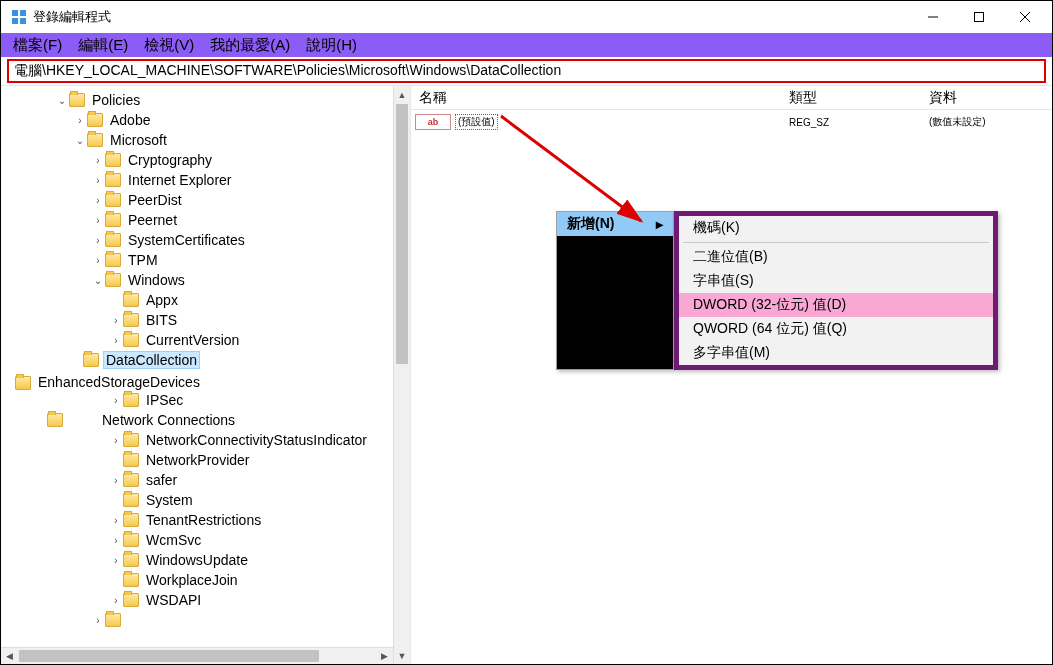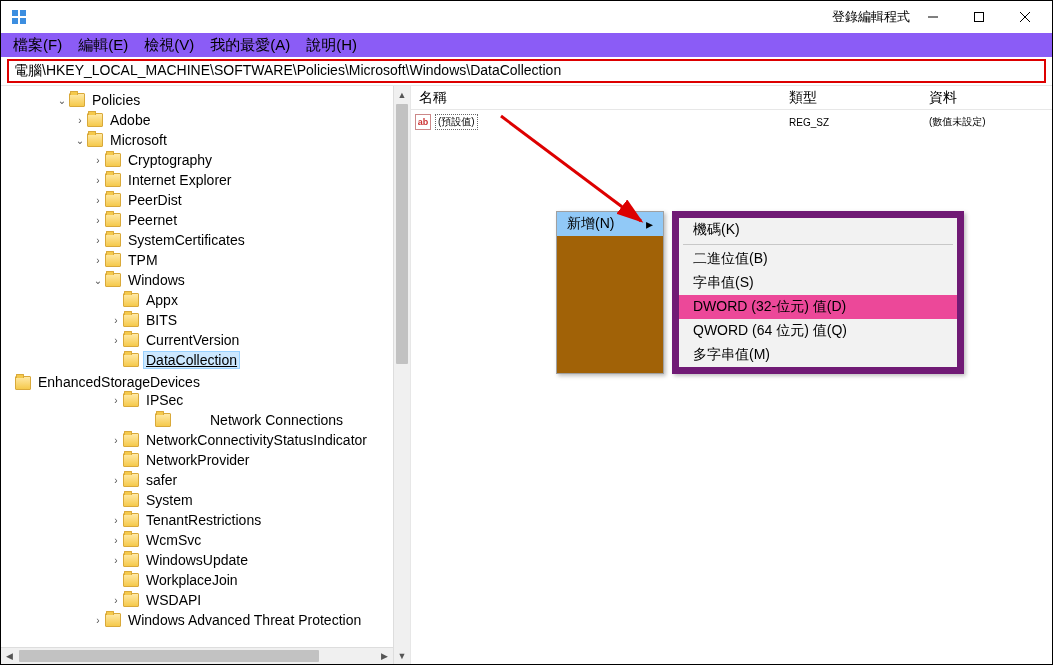--- a/index.html
+++ b/index.html
@@ -1,18 +1,18 @@
 <!DOCTYPE html>
 <html><head>
 <meta charset="utf-8">
 <style>
 * { box-sizing: border-box; margin: 0; padding: 0; font-family: "Microsoft JhengHei", "Segoe UI", sans-serif; font-size: 14px; }
 body { background: #fff; width: 1053px; height: 665px; overflow: hidden; position: relative; border: 1px solid #000; }
 
-.titlebar { height: 32px; display: flex; align-items: center; padding: 0 4px; background: #fff; text-align: right; }
+.titlebar { height: 32px; display: flex; align-items: center; padding: 0 4px; background: #fff; }
 .titlebar .app-icon { width: 16px; height: 16px; margin: 0 6px; display: inline-flex; align-items: center; justify-content: center; }
 .titlebar .title { flex: 1; font-size: 13px; }
 .titlebar .win-controls { display: flex; }
 .titlebar .win-btn { width: 46px; height: 30px; display: flex; align-items: center; justify-content: center; }
 .titlebar .win-btn svg { width: 10px; height: 10px; }
 
 .menubar { height: 24px; display: flex; align-items: center; padding: 0 4px; background: #8b5cf6; }
 .menubar .menu-item { padding: 2px 8px; font-size: 15px; }
 
 .addressbar { border: 2px solid #d00; margin: 2px 6px; padding: 1px 5px; font-size: 14px; }
@@ -37,35 +37,35 @@
 .sb-thumb-h { flex: 0 0 300px; background: #c2c2c2; margin: 2px 1px; border-radius: 1px; }
 
 .list-pane { flex: 1; position: relative; }
 .list-header { display: flex; height: 24px; border-bottom: 1px solid #e7e7e7; }
 .list-header .col { padding: 3px 8px; font-size: 14px; }
 .col-name { width: 370px; }
 .col-type { width: 140px; }
 .col-data { flex: 1; }
 .list-body { padding: 2px 0; }
 .list-row { display: flex; align-items: center; height: 20px; }
-.value-icon { width: 16px; height: 16px; margin: 0 4px; display: inline-flex; align-items: center; justify-content: center; background: #fff; border: 1px solid #c88; border-radius: 0; }
+.value-icon { width: 36px; height: 16px; margin: 0 4px; display: inline-flex; align-items: center; justify-content: center; background: #fff; border: 1px solid #c88; border-radius: 0; }
 .value-icon span { font-size: 9px; color: #c33; font-weight: bold; }
 .list-row .cell { font-size: 10px; }
 .cell-name-wrap { width: 370px; display: flex; align-items: center; }
 .cell-name { border: 1px dotted #666; padding: 0 2px; }
 .cell-type { width: 140px; padding-left: 8px; }
 .cell-data { flex: 1; padding-left: 8px; }
 
 .context-root { position: absolute; left: 555px; top: 210px; display: flex; }
-.ctx-parent { width: 108px; background: #a16207; border: 1px solid #a0a0a0; box-shadow: 2px 2px 4px rgba(0,0,0,0.25); }
+.ctx-parent { width: 118px; background: #000000; border: 1px solid #a0a0a0; box-shadow: 2px 2px 4px rgba(0,0,0,0.25); font-weight: bold; }
 .ctx-parent .ctx-item { background: #91c9f7; padding: 3px 10px; display: flex; justify-content: space-between; align-items: center; }
-.ctx-sub { width: 292px; background: #f2f2f2; border: 7px solid #701a75; box-shadow: 2px 2px 4px rgba(0,0,0,0.25); margin-left: 8px; }
+.ctx-sub { width: 324px; background: #f2f2f2; border: 5px solid #701a75; box-shadow: 2px 2px 4px rgba(0,0,0,0.25); }
 .ctx-sub .ctx-item { padding: 3px 14px; }
 .ctx-sub .sep { border-top: 1px solid #c8c8c8; margin: 2px 4px; }
-.ctx-sub .ctx-item.hl { background: #ec4899; }
+.ctx-sub .ctx-item.hl { background: #f9a8d4; }
 
 .arrow-annot { position: absolute; left: 490px; top: 105px; pointer-events: none; }
 </style>
 </head>
 <body>
 
 <div class="titlebar">
   <span class="app-icon">
     <svg viewBox="0 0 16 16">
         <rect x="1" y="1" width="6" height="6" fill="#3c8ee0"></rect>
@@ -166,36 +166,36 @@
         <div class="tree-row" style="padding-left: 108px;">
           <span class="chevron">›</span>
           <span class="folder-icon"></span>
           <span class="label">BITS</span>
         </div>
         <div class="tree-row" style="padding-left: 108px;">
           <span class="chevron">›</span>
           <span class="folder-icon"></span>
           <span class="label">CurrentVersion</span>
         </div>
-        <div class="tree-row selected" style="padding-left: 108px; text-decoration: underline;">
+        <div class="tree-row selected" style="padding-left: 68px;">
           <span class="chevron"></span>
           <span class="folder-icon"></span>
           <span class="label">DataCollection</span>
         </div>
         <div class="tree-row" style=" align-items: flex-end;">
           <span class="chevron"></span>
           <span class="folder-icon"></span>
           <span class="label">EnhancedStorageDevices</span>
         </div>
         <div class="tree-row" style="padding-left: 108px;">
           <span class="chevron">›</span>
           <span class="folder-icon"></span>
           <span class="label">IPSec</span>
         </div>
-        <div class="tree-row" style="padding-left: 108px; gap: 32px;">
+        <div class="tree-row" style=" gap: 32px;">
           <span class="chevron"></span>
           <span class="folder-icon"></span>
           <span class="label">Network Connections</span>
         </div>
         <div class="tree-row" style="padding-left: 108px;">
           <span class="chevron">›</span>
           <span class="folder-icon"></span>
           <span class="label">NetworkConnectivityStatusIndicator</span>
         </div>
         <div class="tree-row" style="padding-left: 108px;">
@@ -234,21 +234,20 @@
           <span class="label">WorkplaceJoin</span>
         </div>
         <div class="tree-row" style="padding-left: 108px;">
           <span class="chevron">›</span>
           <span class="folder-icon"></span>
           <span class="label">WSDAPI</span>
         </div>
         <div class="tree-row" style="padding-left: 90px;">
           <span class="chevron">›</span>
           <span class="folder-icon"></span>
-          <span class="label">Windows Advanced Threat Protection</span>
         </div>
       </div>
     <div class="scrollbar-v">
       <div class="sb-btn">▲</div>
       <div class="sb-thumb"></div>
       <div class="sb-track"></div>
       <div class="sb-btn">▼</div>
     </div>
     <div class="scrollbar-h">
       <div class="sb-btn-h">◀</div>

